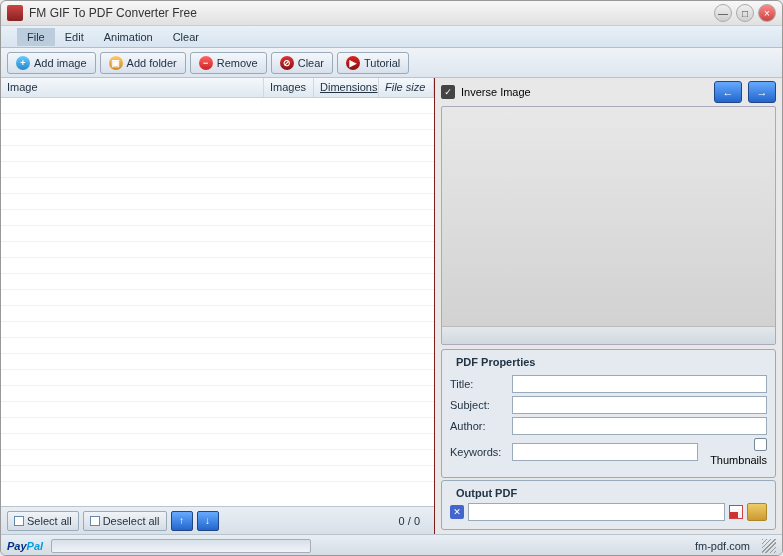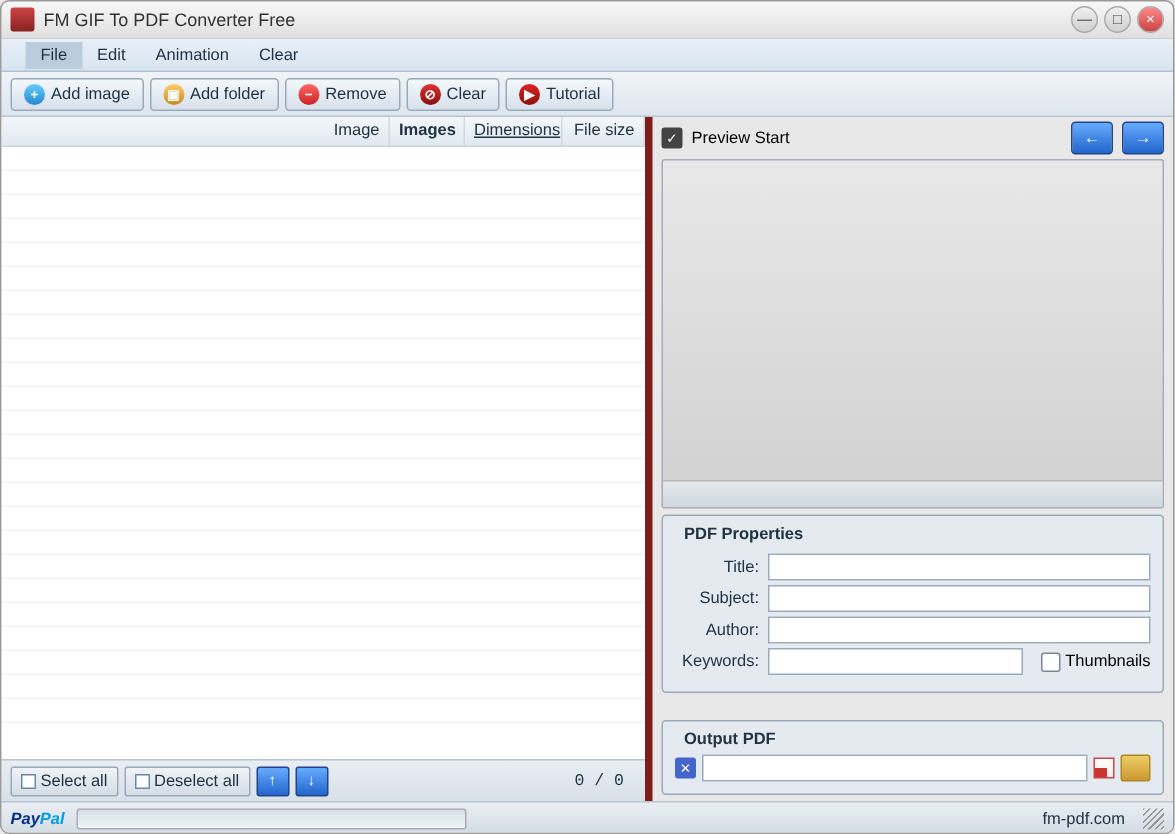--- a/index.html
+++ b/index.html
@@ -14,46 +14,46 @@
 .menubar .menu-item.active { background: #bcd; margin-left: 12px; }
 .toolbar { height: 30px; background: linear-gradient(#f0f4f8, #dde5ee); display: flex; align-items: center; padding: 3px 6px; border-bottom: 1px solid #b8c4d0; gap: 4px; }
 .tbtn { display: flex; align-items: center; gap: 4px; padding: 3px 8px; background: linear-gradient(#f4f8fc, #d8e0ec); border: 1px solid #9ab; border-radius: 3px; cursor: pointer; color: #234; height: 22px; }
 .tbtn .ico { width: 14px; height: 14px; border-radius: 50%; display: flex; align-items: center; justify-content: center; font-size: 9px; color: #fff; font-weight: bold; }
 .ico-add { background: linear-gradient(#6cf, #28c); }
 .ico-folder { background: linear-gradient(#fc6, #c82); }
 .ico-remove { background: linear-gradient(#f66, #c22); }
 .ico-clear { background: linear-gradient(#d33, #811); }
 .ico-play { background: linear-gradient(#d22, #811); }
 .main { display: flex; height: calc(100% - 24px - 22px - 30px - 22px); }
-.left-panel { flex: 1; display: flex; flex-direction: column; border-right: 5px solid #7f1d1d; text-align: right; }
+.left-panel { flex: 1; display: flex; flex-direction: column; border-right: 1px solid #7f1d1d; }
 .table-area { flex: 1; background: #fff; overflow: auto; }
 .thead { display: flex; background: linear-gradient(#f4f8fc, #e0e8f0); border-bottom: 1px solid #c8d0dc; height: 20px; }
 .th { padding: 3px 6px; border-right: 1px solid #d0d8e0; color: #234; font-size: 11px; }
 .th:nth-child(1) { flex: 1; }
-.th:nth-child(2) { width: 50px; font-weight: bold; }
+.th:nth-child(2) { width: 50px; }
 .th:nth-child(3) { width: 65px; text-decoration: underline; }
-.th:nth-child(4) { width: 55px; }
+.th:nth-child(4) { width: 55px; font-style: italic; }
 .trow { display: flex; border-bottom: 1px solid #eef2f6; height: 16px; }
 .left-bottom { height: 28px; background: linear-gradient(#e8eef4, #d8e0e8); display: flex; align-items: center; padding: 3px 6px; gap: 4px; border-top: 1px solid #b8c4d0; }
 .sbtn { display: flex; align-items: center; gap: 3px; padding: 2px 6px; background: linear-gradient(#f0f4f8, #d4dce4); border: 1px solid #9ab; border-radius: 2px; cursor: pointer; color: #234; height: 20px; font-size: 10px; }
 .sbtn .sq { width: 10px; height: 10px; background: #fff; border: 1px solid #68a; display: inline-block; }
 .arrow-btn { width: 22px; height: 20px; background: linear-gradient(#6af, #26c); border: 1px solid #248; border-radius: 2px; color: #fff; display: flex; align-items: center; justify-content: center; cursor: pointer; font-size: 10px; }
-.counter { margin-left: auto; padding: 0 8px; color: #234; font-family: Liberation Mono, monospace; }
+.counter { margin-left: auto; padding: 0 8px; color: #234; }
 .right-panel { width: 347px; display: flex; flex-direction: column; padding: 0 6px 0 6px; }
 .preview-head { height: 28px; display: flex; align-items: center; gap: 6px; padding: 2px 0; }
 .chk { width: 14px; height: 14px; background: #444; border-radius: 2px; display: flex; align-items: center; justify-content: center; color: #fff; font-size: 9px; }
 .nav-btn { width: 28px; height: 22px; background: linear-gradient(#6af, #26c); border: 1px solid #248; border-radius: 3px; color: #fff; display: flex; align-items: center; justify-content: center; cursor: pointer; }
 .preview-area { flex: 1; background: linear-gradient(#e8e8e8, #d0d0d0); border: 1px solid #aab; border-radius: 2px; margin-bottom: 4px; position: relative; }
 .preview-status { position: absolute; bottom: 0; left: 0; right: 0; height: 18px; background: linear-gradient(#e4e8ec, #d0d8e0); border-top: 1px solid #bbb; }
-.fieldset { border: 1px solid #9ab; border-radius: 3px; padding: 6px 8px 8px 8px; margin-bottom: 18px; background: #e4eaf0; }
+.fieldset { border: 1px solid #9ab; border-radius: 3px; padding: 6px 8px 8px 8px; margin-bottom: 2px; background: #e4eaf0; }
 .fieldset .legend { font-weight: bold; color: #234; margin: -12px 0 4px 2px; background: #e4eaf0; display: inline-block; padding: 0 4px; font-size: 11px; }
 .form-row { display: flex; align-items: center; margin: 3px 0; gap: 6px; }
-.form-row label { width: 56px; text-align: right; color: #234; }
+.form-row label { width: 56px; color: #234; }
 .form-row input[type=text] { flex: 1; height: 18px; border: 1px solid #9ab; background: #fff; padding: 0 3px; font-size: 11px; }
-.thumb-chk { display: flex; align-items: flex-start; gap: 3px; margin-left: 6px; }
+.thumb-chk { display: flex; align-items: flex-end; gap: 3px; margin-left: 6px; flex-direction: column; }
 .thumb-chk .box { width: 13px; height: 13px; background: #fff; border: 1px solid #789; border-radius: 2px; }
 .output-row { display: flex; align-items: center; gap: 4px; }
 .output-row .x-ico { width: 14px; height: 14px; background: #46c; color: #fff; display: flex; align-items: center; justify-content: center; font-size: 9px; border-radius: 2px; }
 .output-row input { flex: 1; height: 18px; border: 1px solid #9ab; background: #fff; }
 .output-row .pdf-ico { width: 14px; height: 14px; background: linear-gradient(#fff, #eee); border: 1px solid #c44; position: relative; }
 .output-row .pdf-ico::after { content: ""; position: absolute; bottom: 0; left: 0; width: 8px; height: 6px; background: #c33; }
 .output-row .browse { width: 20px; height: 18px; background: linear-gradient(#ec6, #c93); border: 1px solid #a82; border-radius: 2px; cursor: pointer; }
 .start-row { display: flex; gap: 6px; align-items: center; margin-bottom: 4px; }
 .start-row .fieldset { flex: 1; margin-bottom: 0; }
 .start-btn { width: 68px; background: linear-gradient(#6af, #26c); border: 1px solid #148; border-radius: 4px; color: #fff; font-weight: bold; font-size: 13px; display: flex; align-items: center; justify-content: center; gap: 4px; cursor: pointer; }
@@ -153,21 +153,21 @@
         </div>
       <div class="arrow-btn">↑</div>
       <div class="arrow-btn">↓</div>
       <div class="counter">0 / 0</div>
     </div>
   </div>
 
   <div class="right-panel">
     <div class="preview-head">
       <div class="chk">✓</div>
-      <span>Preview Start</span>
+      <span>Inverse Image</span>
       <div style="flex:1"></div>
       <div class="nav-btn">←</div>
       <div class="nav-btn">→</div>
     </div>
     <div class="preview-area">
       <div class="preview-status"></div>
     </div>
 
     <div class="fieldset">
       <div class="legend">PDF Properties</div>

